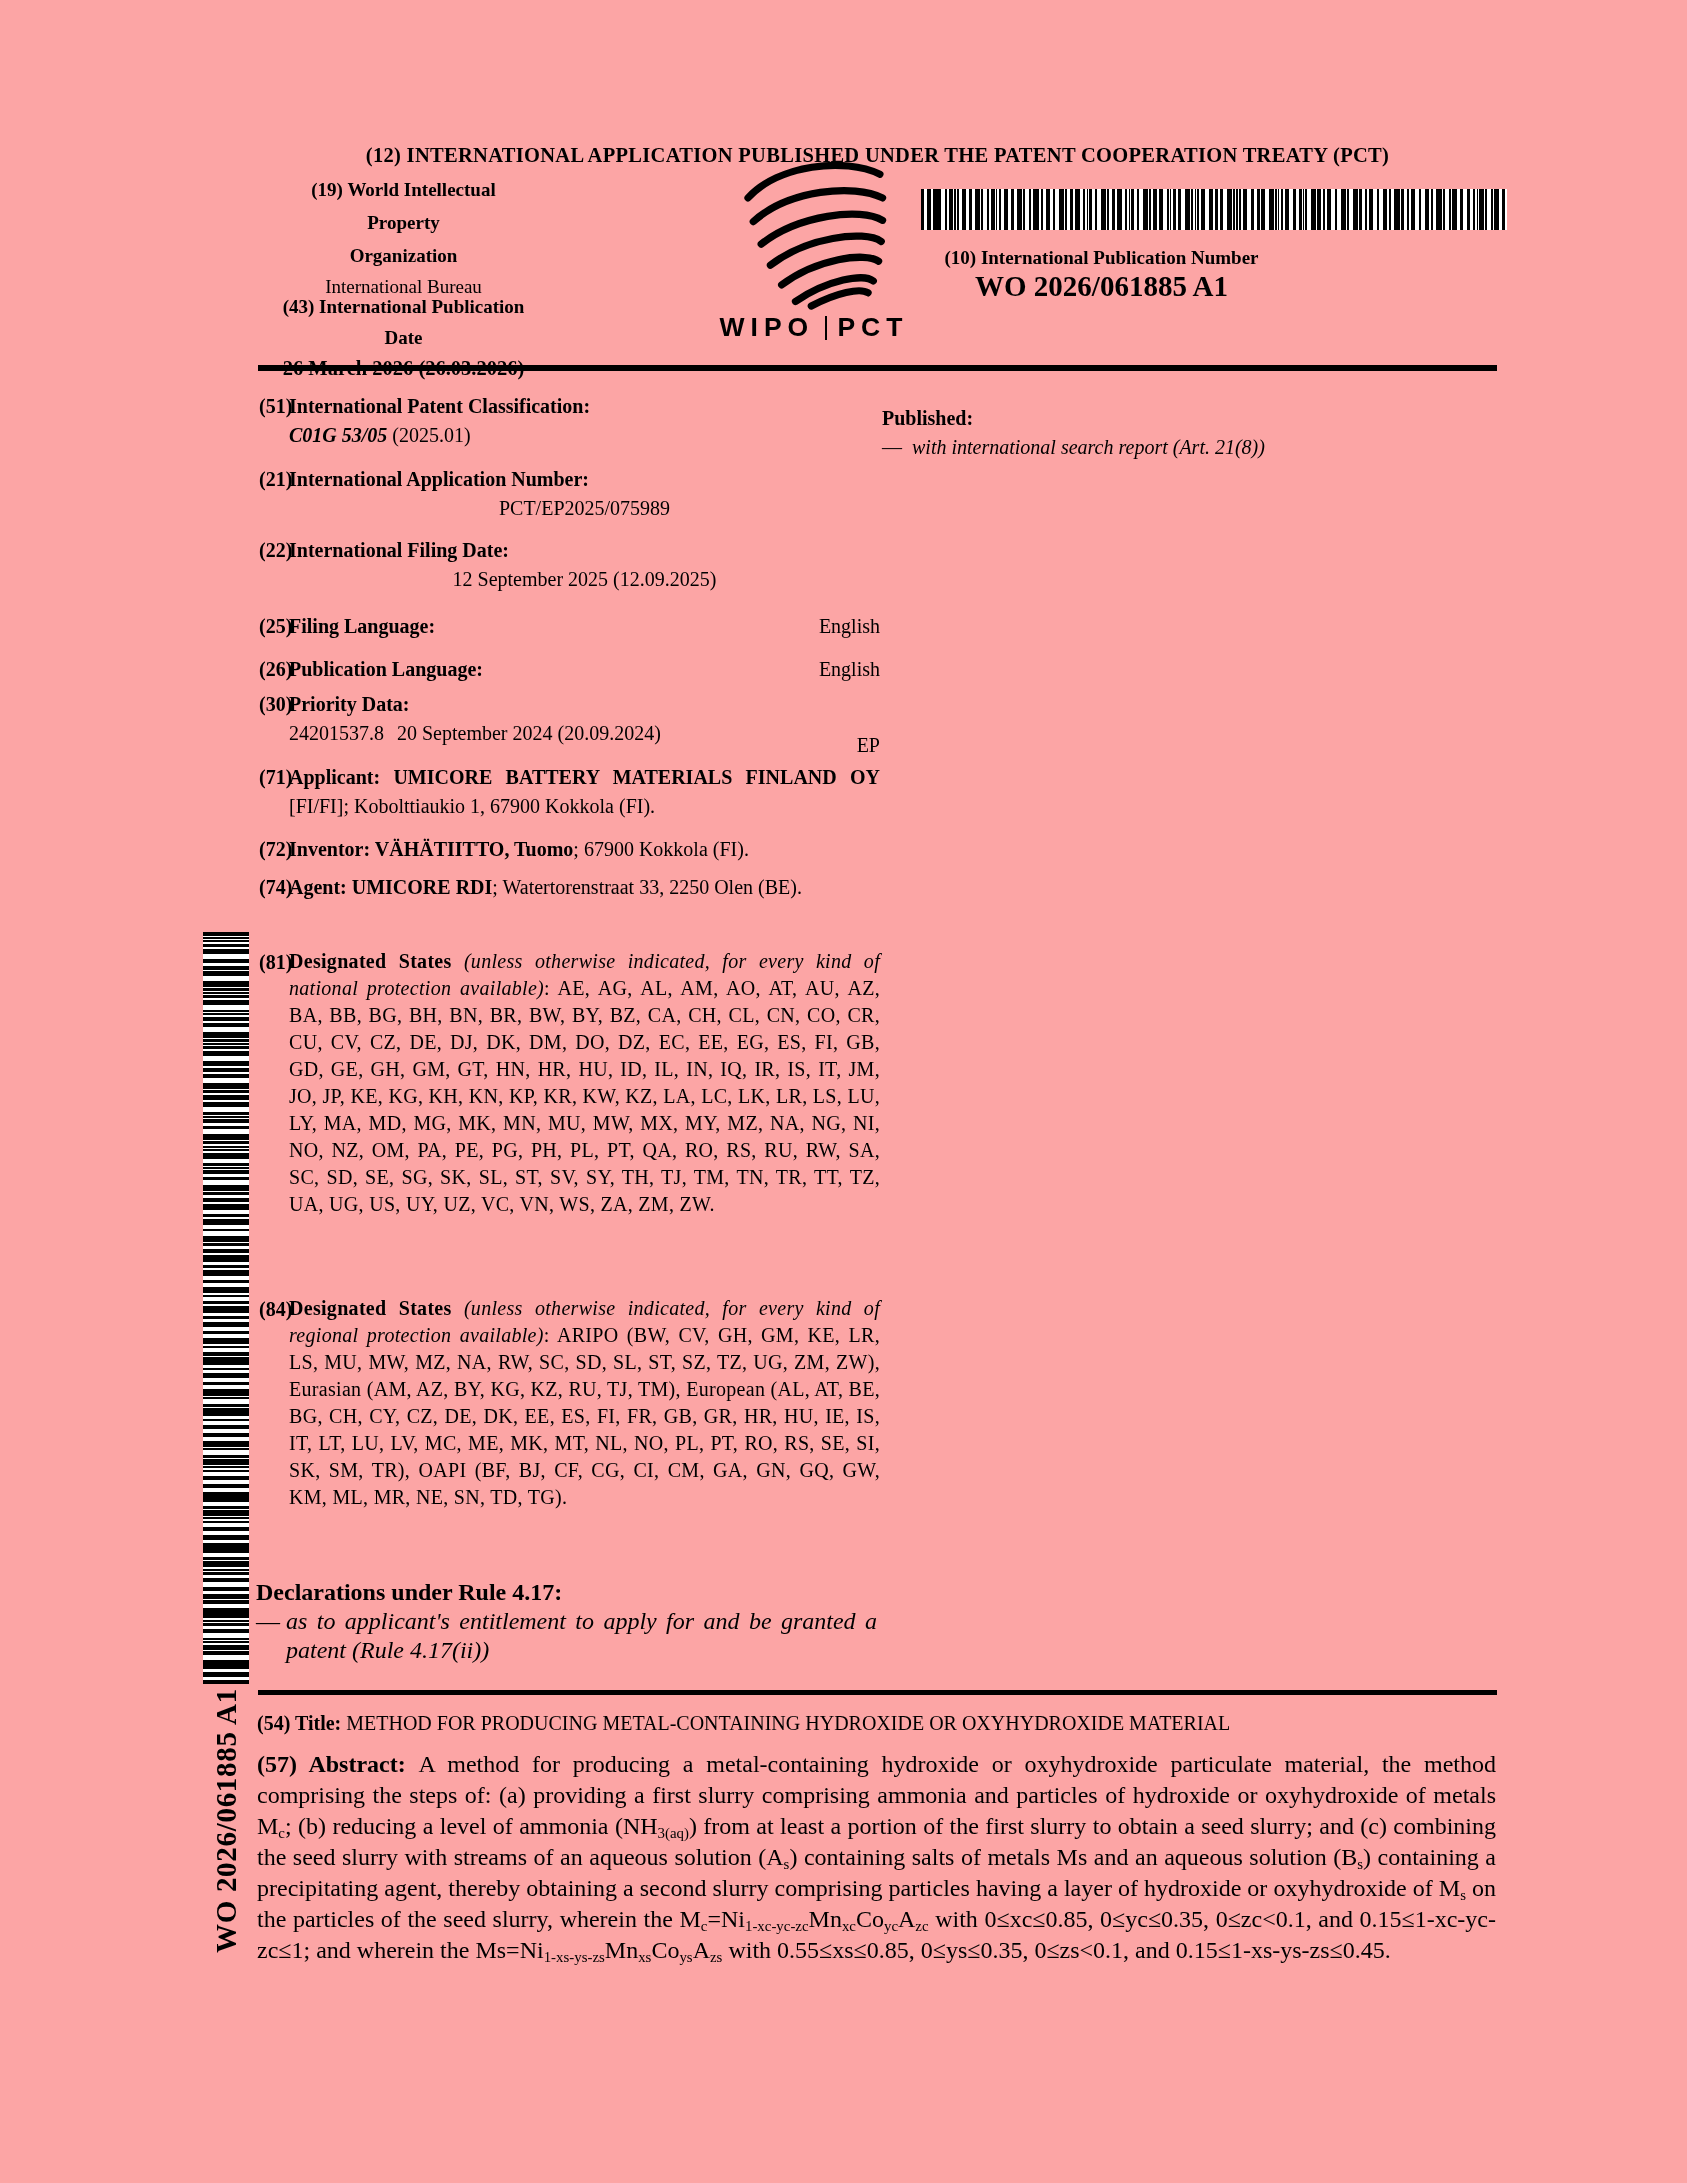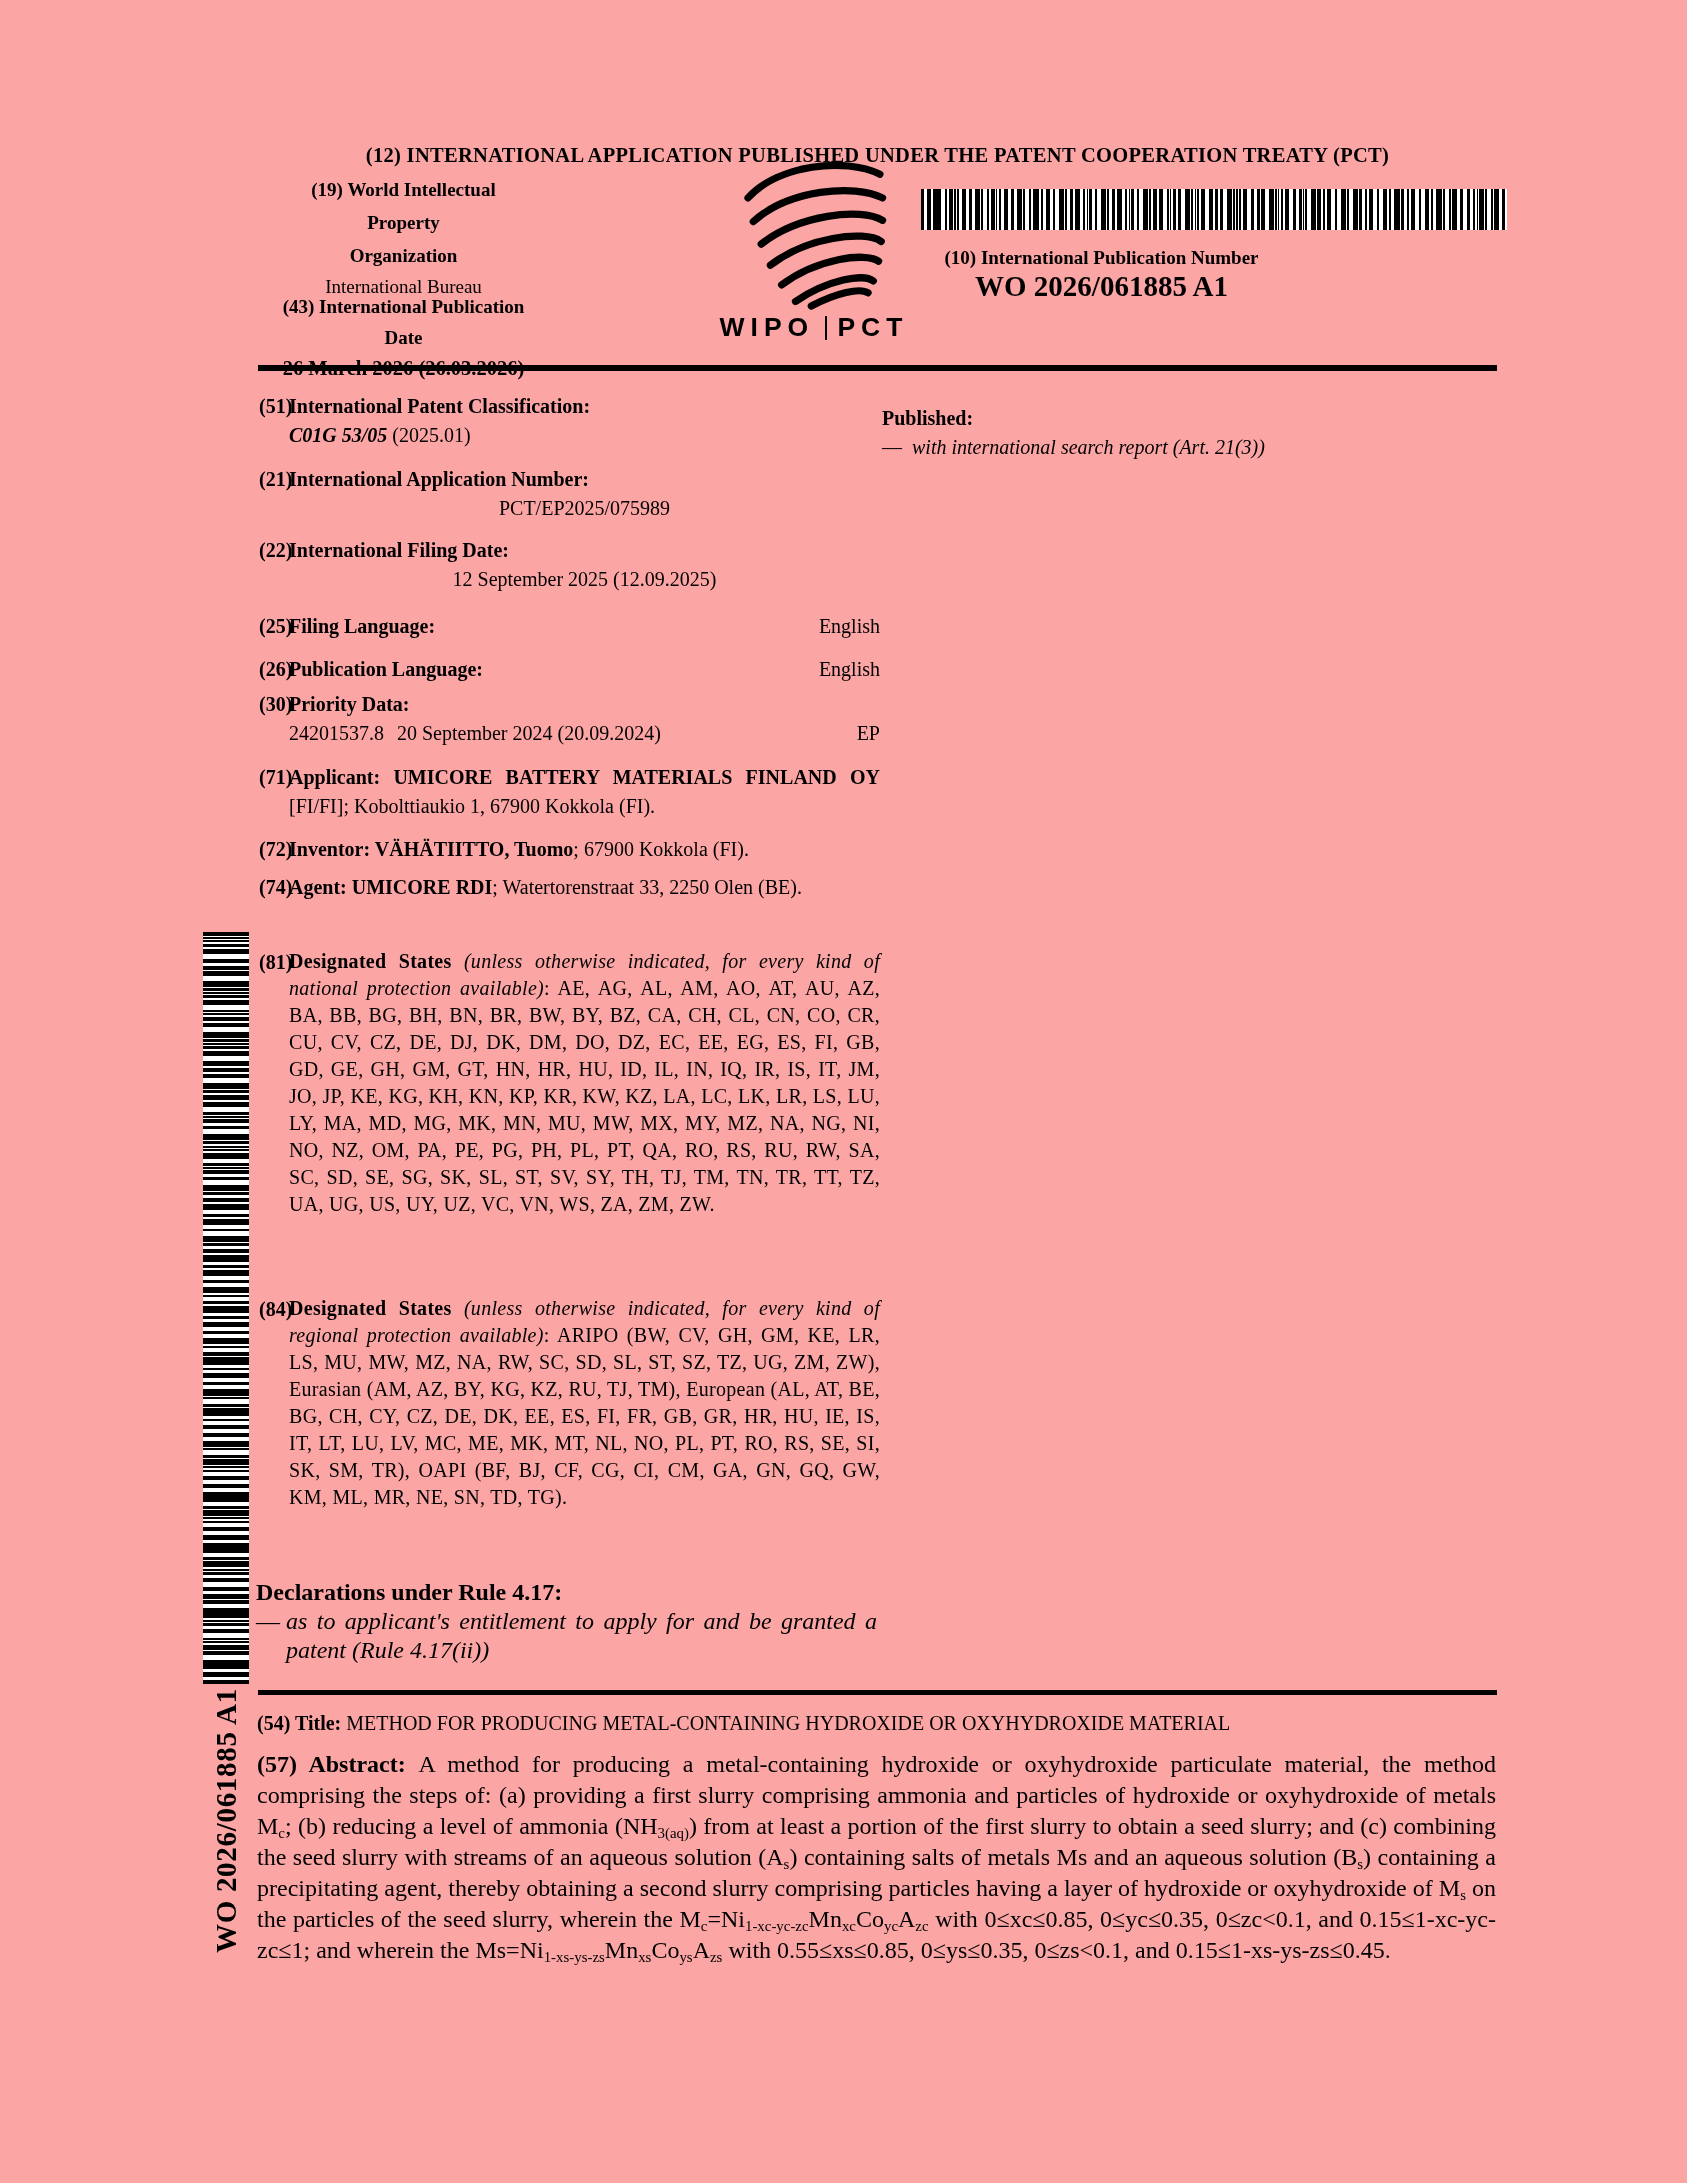--- a/index.html
+++ b/index.html
@@ -73,21 +73,21 @@
     font-size:20px; line-height:29px;
   }
   .field .fnum { position:absolute; left:0; top:0; font-weight:bold; }
   .field .fbody { margin-left:30px; text-align:justify; }
   .field.list .fbody { line-height:27px; letter-spacing:0.3px; }
   .fvalue { text-align:center; }
   .flexrow { display:flex; justify-content:space-between; }
   .prio { display:flex; }
   .prio .pn { width:108px; flex:none; }
   .prio .pd { flex:1; }
-  .prio .po { flex:none; }
+  .prio .po { flex:none;margin-top:12px; }
 
   #published {
     position:absolute; left:882px; top:404px; width:615px;
     font-size:20px; line-height:29px;
   }
   #declarations {
     position:absolute; left:256px; top:1578px; width:621px;
     font-size:24px; line-height:29px;
   }
   .sect-title { font-weight:bold; }
@@ -231,21 +231,21 @@
     <div class="hang">
       <span class="dash">—</span>
       <i>as to applicant's entitlement to apply for and be granted a patent (Rule 4.17(ii))</i>
     </div>
   </div>
 
   <div id="published">
     <div class="sect-title">Published:</div>
     <div class="hang">
       <span class="dash">—</span>
-      <i>with international search report (Art. 21(3))</i>
+      <i>with international search report (Art. 21(8))</i>
     </div>
   </div>
 
   <div class="barcode-left"></div>
   <div id="vertical-pubnum">WO 2026/061885 A1</div>
 
   <div id="rule2" class="rule"></div>
   <div id="title54"><b>(54) Title:</b> METHOD FOR PRODUCING METAL-CONTAINING HYDROXIDE OR OXYHYDROXIDE MATERIAL</div>
   <div id="abstract57"><b>(57) Abstract: </b>A method for producing a metal-containing hydroxide or oxyhydroxide particulate material, the method comprising the steps of: (a) providing a first slurry comprising ammonia and particles of hydroxide or oxyhydroxide of metals M<sub>c</sub>; (b) reducing a level of ammonia (NH<sub>3(aq)</sub>) from at least a portion of the first slurry to obtain a seed slurry; and (c) combining the seed slurry with streams of an aqueous solution (A<sub>s</sub>) containing salts of metals Ms and an aqueous solution (B<sub>s</sub>) containing a precipitating agent, thereby obtaining a second slurry comprising particles having a layer of hydroxide or oxyhydroxide of M<sub>s</sub> on the particles of the seed slurry, wherein the M<sub>c</sub>=Ni<sub>1-xc-yc-zc</sub>Mn<sub>xc</sub>Co<sub>yc</sub>A<sub>zc</sub> with 0≤xc≤0.85, 0≤yc≤0.35, 0≤zc&lt;0.1, and 0.15≤1-xc-yc-zc≤1; and wherein the Ms=Ni<sub>1-xs-ys-zs</sub>Mn<sub>xs</sub>Co<sub>ys</sub>A<sub>zs</sub> with 0.55≤xs≤0.85, 0≤ys≤0.35, 0≤zs&lt;0.1, and 0.15≤1-xs-ys-zs≤0.45.</div>
 

